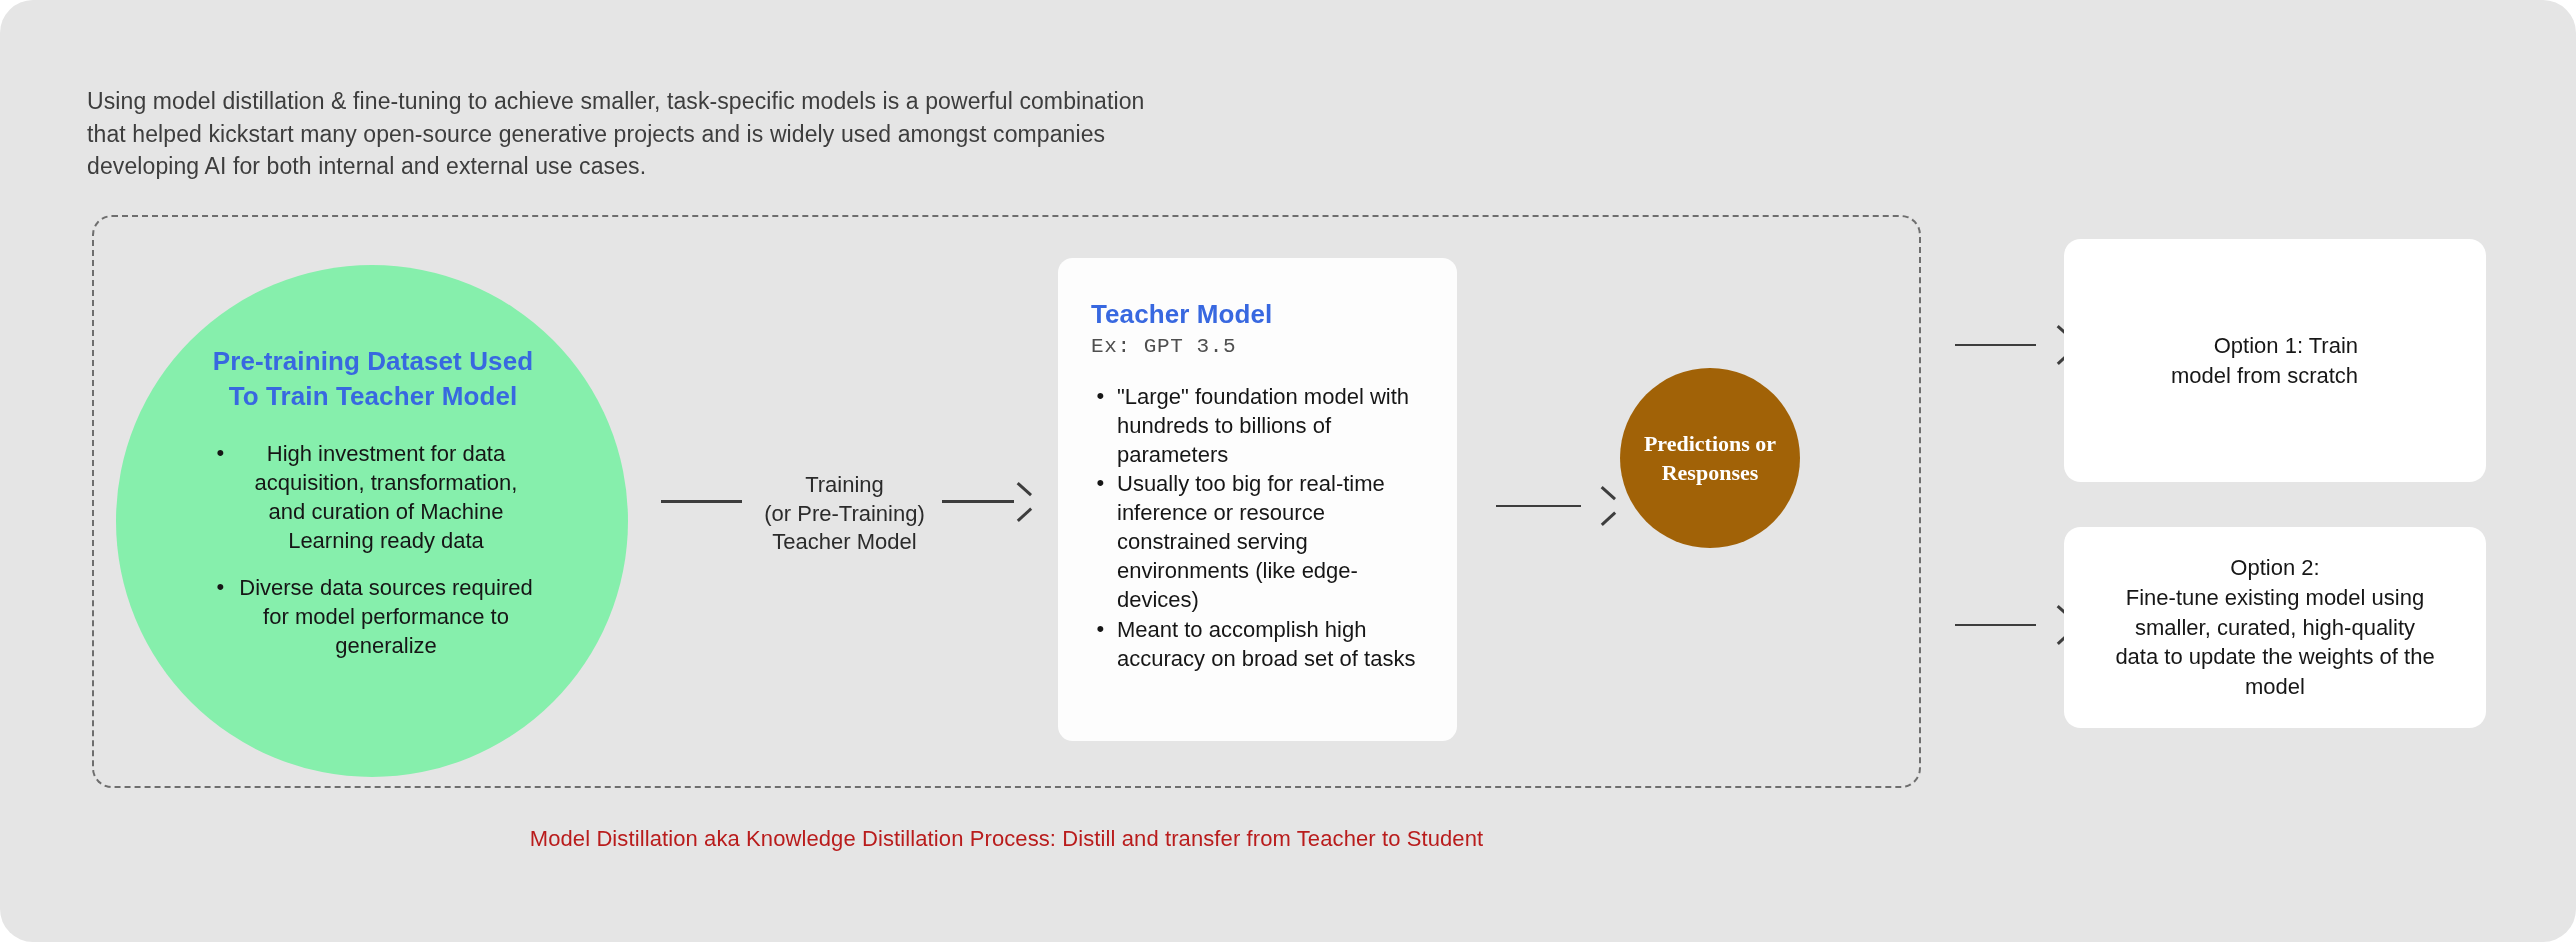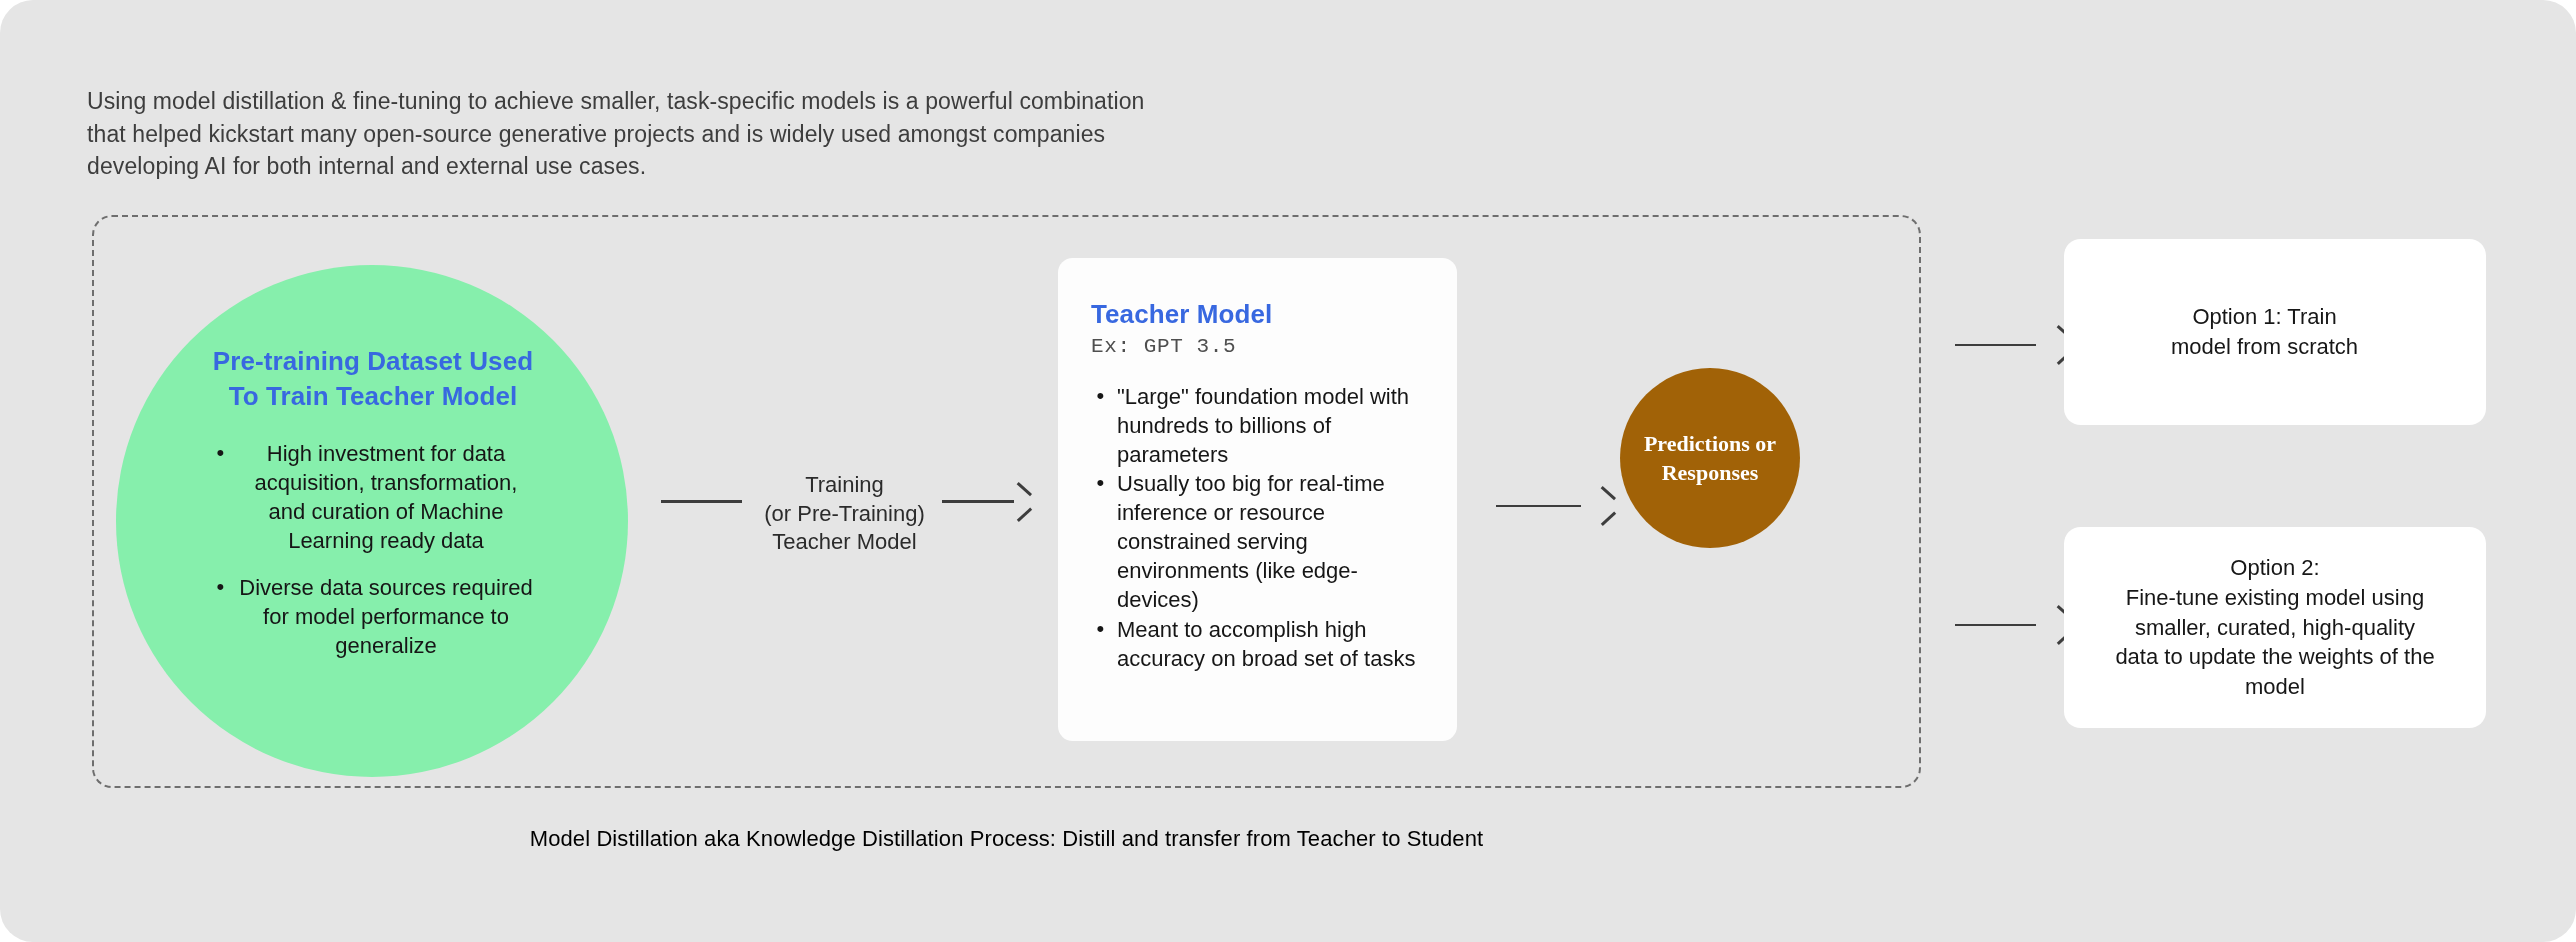--- a/index.html
+++ b/index.html
@@ -220,43 +220,43 @@
     align-items: center;
     color: #171717;
     font-size: 22px;
     line-height: 1.36;
     white-space: pre-line;
   }
   #option1-card {
     left: 2064px;
     top: 239px;
     width: 422px;
-    height: 186px;
+    height: 243px;
     padding-left: 107px;
-    text-align: center;
+    text-align: right;
   }
   #option2-card {
     left: 2064px;
     top: 527px;
     width: 422px;
     height: 201px;
     padding: 0 13px;
     justify-content: center;
     text-align: center;
   }
 
   
   #caption {
     position: absolute;
     left: 92px;
     top: 826px;
     width: 1829px;
     text-align: center;
     font-size: 22px;
-    color: #000000;
+    color: #b91c1c;
     letter-spacing: 0.1px;
   }
 </style>
 </head>
 <body>
 
 <div id="canvas">
 
   <div id="intro">Using model distillation &amp; fine-tuning to achieve smaller, task-specific models is a powerful combination
 that helped kickstart many open-source generative projects  and is widely used amongst companies

